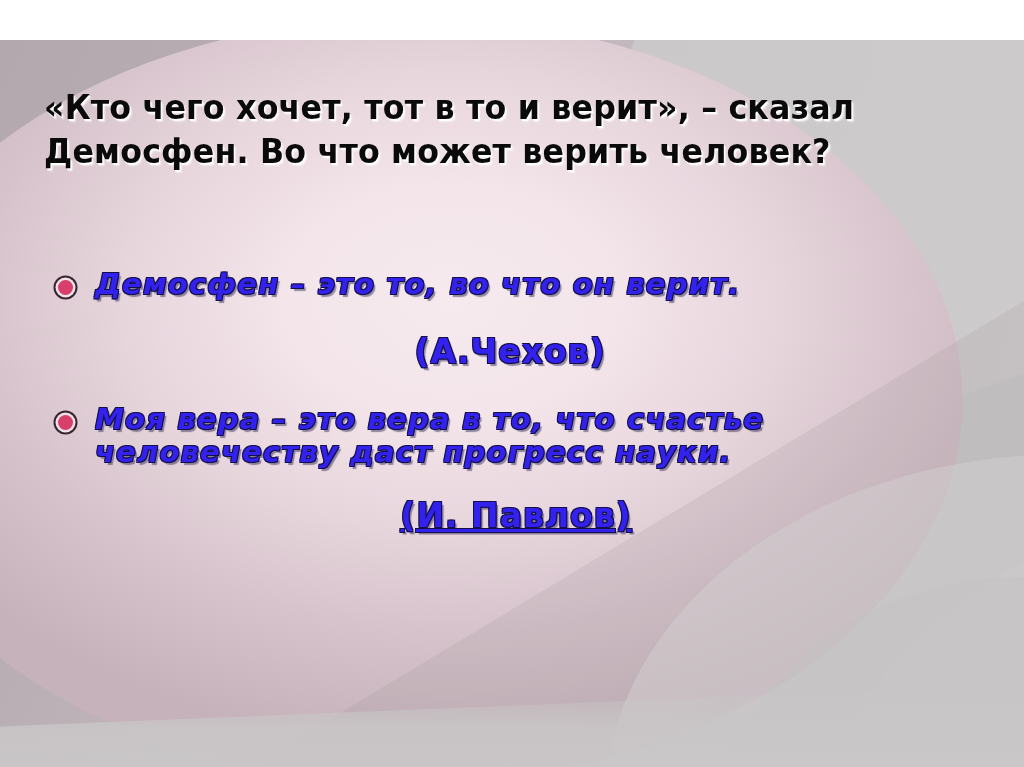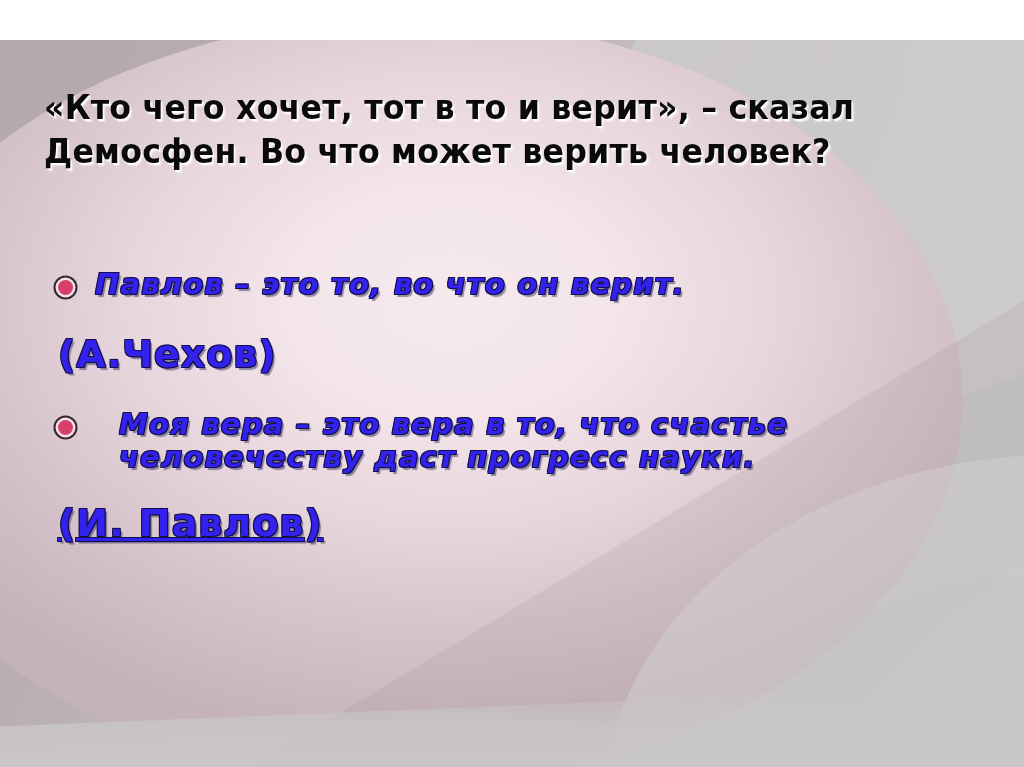--- a/index.html
+++ b/index.html
@@ -157,37 +157,37 @@
       -1px -1px 0 #14104a,
       1px -1px 0 #14104a,
       -1px 1px 0 #14104a,
       1px 1px 0 #14104a,
       2.5px 2.5px 1px rgba(25,20,70,0.45);
   }
 
   .attribution {
     font-family: "DejaVu Sans", sans-serif;
     font-weight: 700;
-    font-size: 38px;
+    font-size: 33px;
     letter-spacing: 1px;
     color: #3322ee;
-    text-align: left;
+    text-align: center;
     text-shadow:
       -1px -1px 0 #14104a,
       1px -1px 0 #14104a,
       -1px 1px 0 #14104a,
       1px 1px 0 #14104a,
       2.5px 2.5px 1px rgba(25,20,70,0.45);
   }
 
   .b1 { margin-top: 0; }
   .a1 { margin-top: 30px; padding-right: 36px; }
   .b2 { margin-top: 28px; }
   .a2 { margin-top: 34px; padding-right: 10px; }
-  .b3 { margin-top: 32px; gap: 24px; }
+  .b3 { margin-top: 32px; }
   .a3 { margin-top: 26px; padding-right: 24px; text-decoration: underline; }
 </style>
 </head>
 <body>
 
 <div class="slide">
 
   <div class="bg-layer bg-base"></div>
   <div class="bg-layer bg-band-a"></div>
   <div class="bg-layer bg-band-b"></div>
@@ -199,21 +199,21 @@
   <div class="bg-layer bg-bottom"></div>
 
   <div class="content">
 
     <div class="title">«Кто чего хочет, тот в то и верит», – сказал Демосфен. Во что может верить человек?</div>
 
     <div class="bullets">
 
       <div class="bullet-row b1">
         <span class="bullet-marker"></span>
-        <span class="bullet-text">Павлов – это то, во что он верит.</span>
+        <span class="bullet-text">Демосфен – это то, во что он верит.</span>
       </div>
       <div class="attribution a1">(А.Чехов)</div>
 
 
       <div class="bullet-row b3">
         <span class="bullet-marker"></span>
         <span class="bullet-text">Моя вера – это вера в то, что счастье человечеству даст прогресс науки.</span>
       </div>
       <div class="attribution a3">(И. Павлов)</div>
 

